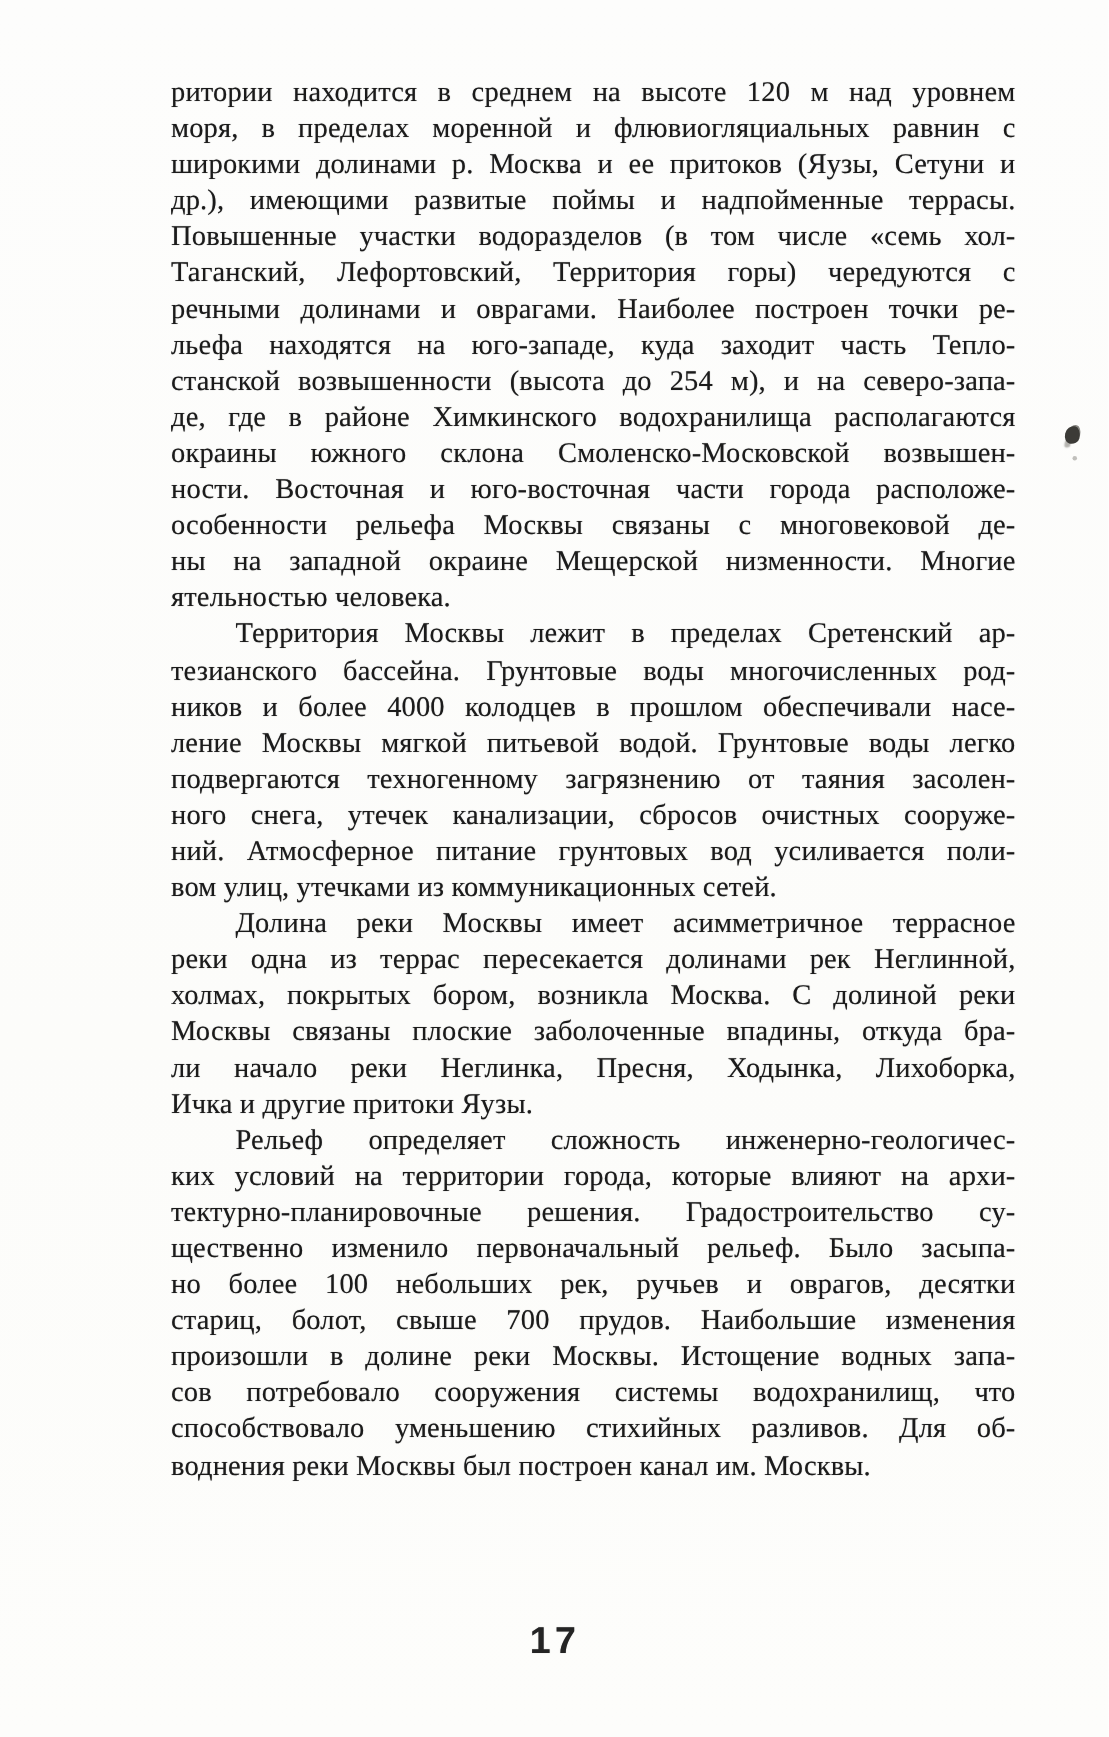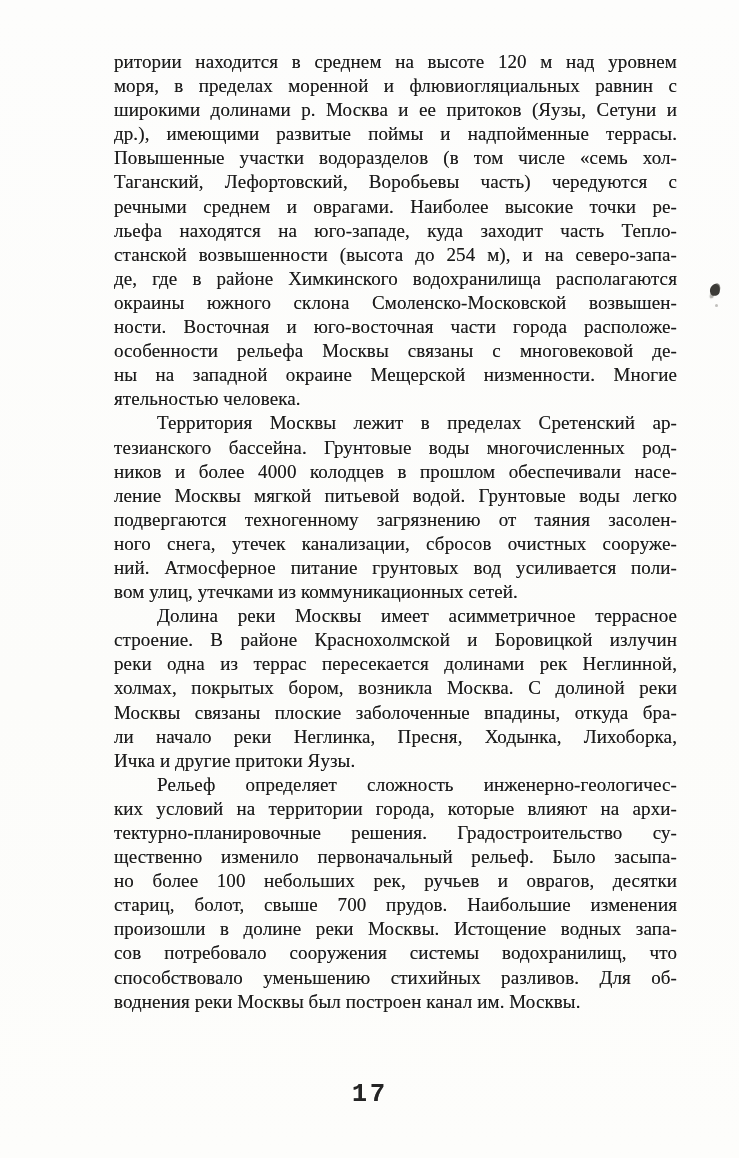--- a/index.html
+++ b/index.html
@@ -42,21 +42,21 @@
   }
   .para.indent .line.first {
     padding-left: 43px;
   }
   .page-number {
     position: absolute;
     left: 340px;
     top: 1080px;
     width: 60px;
     text-align: center;
-    font-family: Liberation Mono, monospace;
+    font-family: Liberation Sans, sans-serif;
     font-weight: 700;
     font-size: 25px;
     letter-spacing: 3px;
     color: #242424;
     text-shadow: 0 0 0.5px rgba(36,36,36,0.5);
   }
   .smudge {
     position: absolute;
     left: 710px;
     top: 284px;
@@ -81,22 +81,22 @@
 <body>
 
 <div class="page">
   <div class="text-block">
       <div class="para">
         <div class="line first">ритории находится в среднем на высоте 120 м над уровнем</div>
         <div class="line">моря, в пределах моренной и флювиогляциальных равнин с</div>
         <div class="line">широкими долинами р. Москва и ее притоков (Яузы, Сетуни и</div>
         <div class="line">др.), имеющими развитые поймы и надпойменные террасы.</div>
         <div class="line">Повышенные участки водоразделов (в том числе «семь хол-</div>
-        <div class="line">Таганский, Лефортовский, Воробьевы часть) чередуются с</div>
-        <div class="line">речными среднем и оврагами. Наиболее высокие точки ре-</div>
+        <div class="line">Таганский, Лефортовский, Территория горы) чередуются с</div>
+        <div class="line">речными долинами и оврагами. Наиболее построен точки ре-</div>
         <div class="line">льефа находятся на юго-западе, куда заходит часть Тепло-</div>
         <div class="line">станской возвышенности (высота до 254 м), и на северо-запа-</div>
         <div class="line">де, где в районе Химкинского водохранилища располагаются</div>
         <div class="line">окраины южного склона Смоленско-Московской возвышен-</div>
         <div class="line">ности. Восточная и юго-восточная части города расположе-</div>
         <div class="line">особенности рельефа Москвы связаны с многовековой де-</div>
         <div class="line">ны на западной окраине Мещерской низменности. Многие</div>
         <div class="line last">ятельностью человека.</div>
       </div>
       <div class="para indent">
@@ -104,21 +104,20 @@
         <div class="line">тезианского бассейна. Грунтовые воды многочисленных род-</div>
         <div class="line">ников и более 4000 колодцев в прошлом обеспечивали насе-</div>
         <div class="line">ление Москвы мягкой питьевой водой. Грунтовые воды легко</div>
         <div class="line">подвергаются техногенному загрязнению от таяния засолен-</div>
         <div class="line">ного снега, утечек канализации, сбросов очистных сооруже-</div>
         <div class="line">ний. Атмосферное питание грунтовых вод усиливается поли-</div>
         <div class="line last">вом улиц, утечками из коммуникационных сетей.</div>
       </div>
       <div class="para indent">
         <div class="line first">Долина реки Москвы имеет асимметричное террасное</div>
-        <div class="line">строение. В районе Краснохолмской и Боровицкой излучин</div>
         <div class="line">реки одна из террас пересекается долинами рек Неглинной,</div>
         <div class="line">холмах, покрытых бором, возникла Москва. С долиной реки</div>
         <div class="line">Москвы связаны плоские заболоченные впадины, откуда бра-</div>
         <div class="line">ли начало реки Неглинка, Пресня, Ходынка, Лихоборка,</div>
         <div class="line last">Ичка и другие притоки Яузы.</div>
       </div>
       <div class="para indent">
         <div class="line first">Рельеф определяет сложность инженерно-геологичес-</div>
         <div class="line">ких условий на территории города, которые влияют на архи-</div>
         <div class="line">тектурно-планировочные решения. Градостроительство су-</div>

